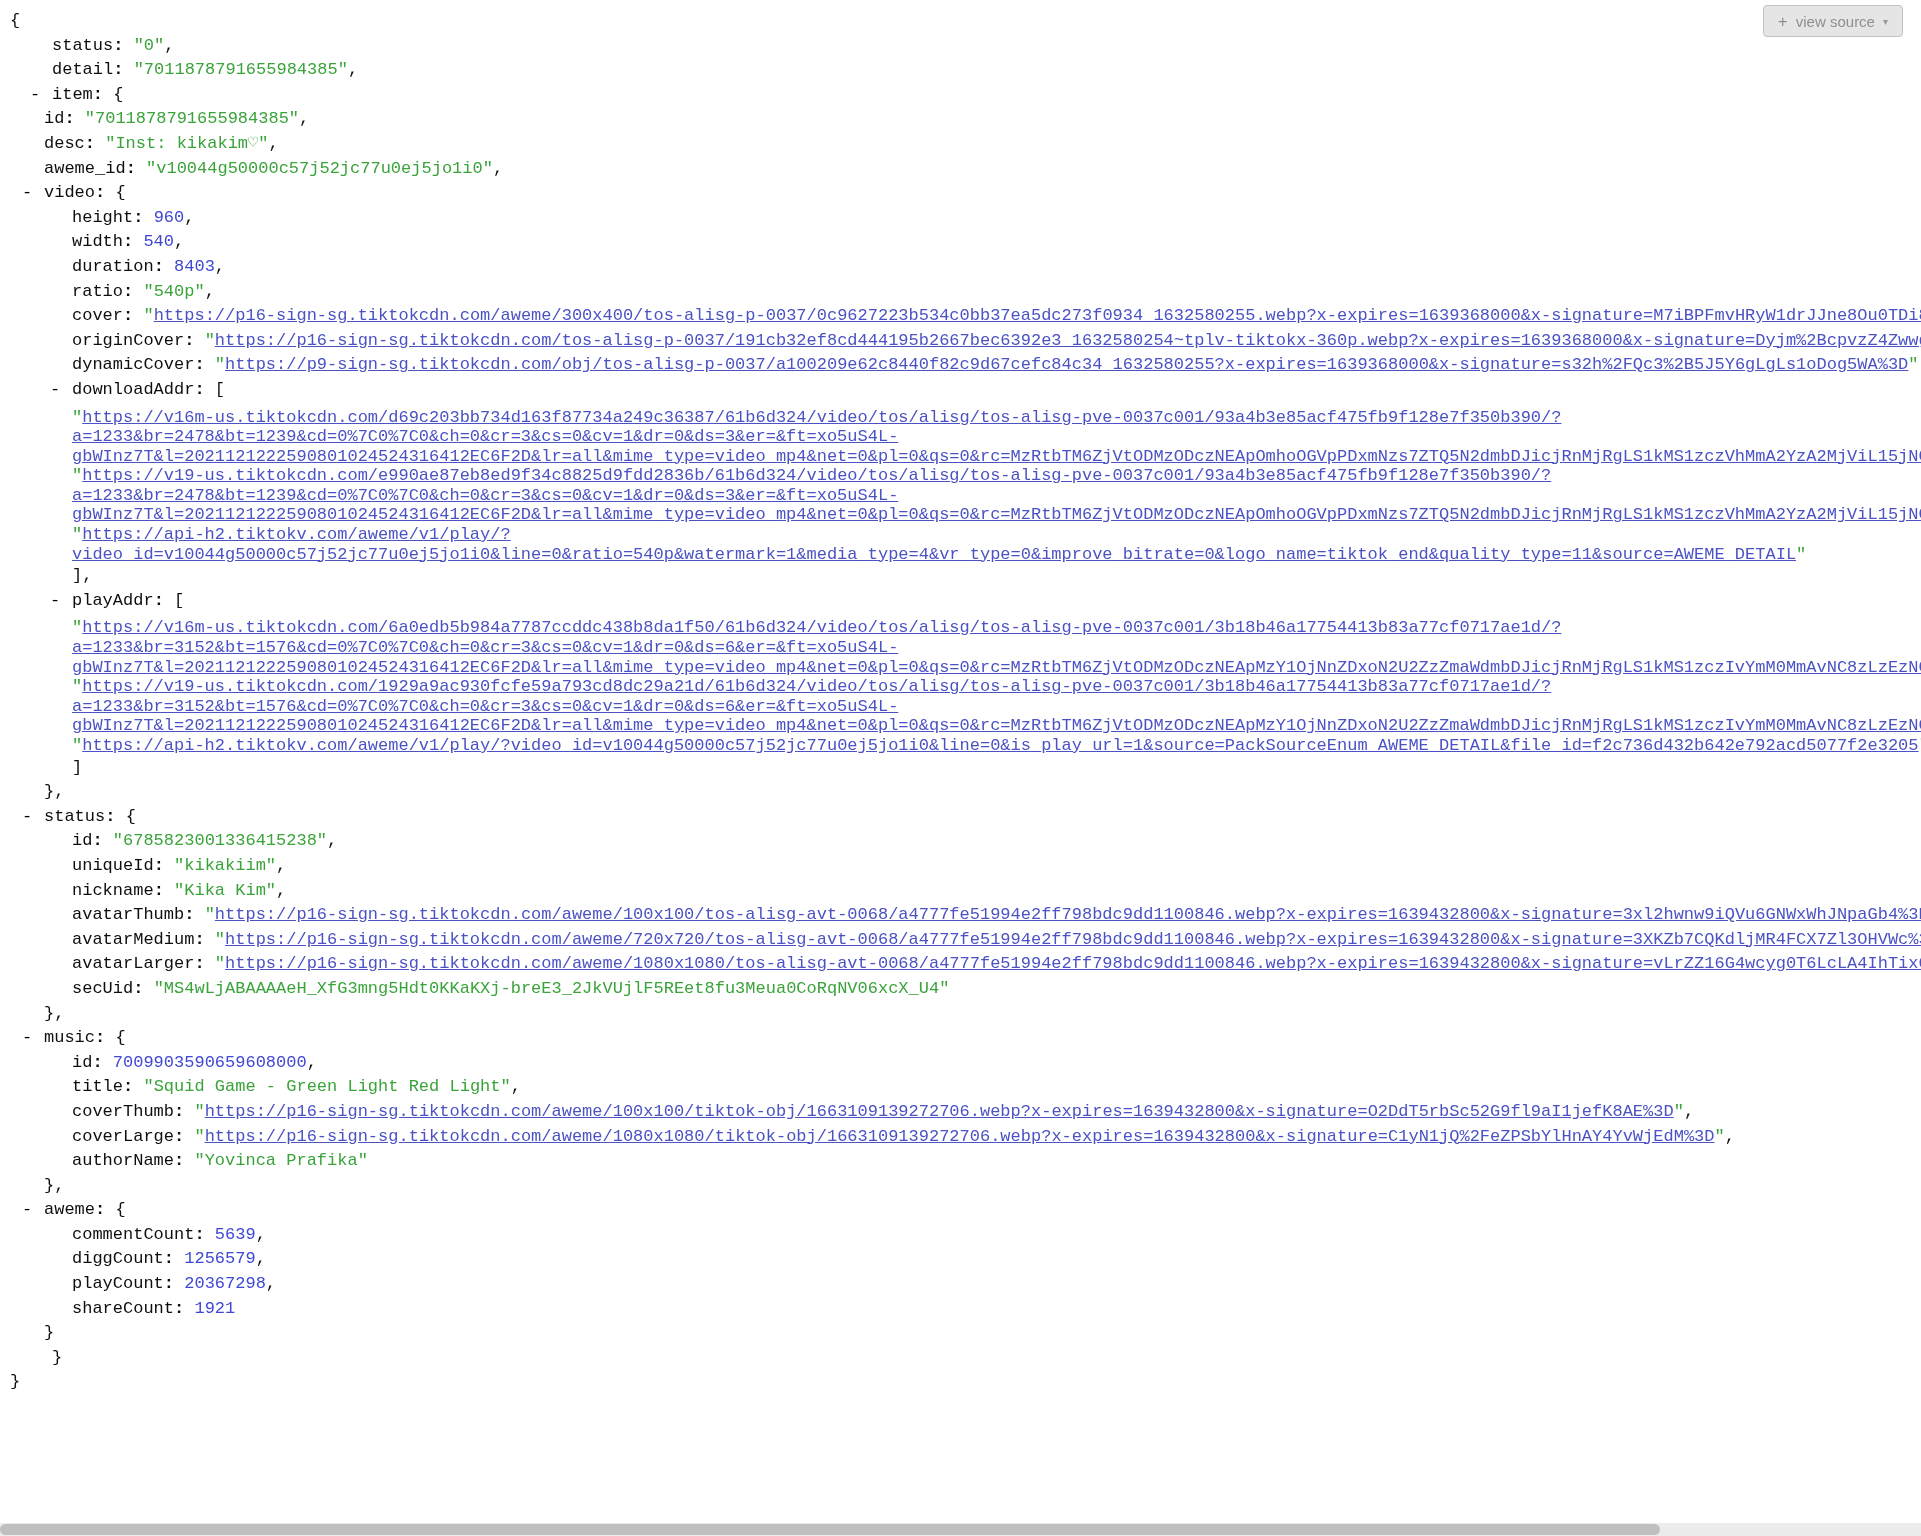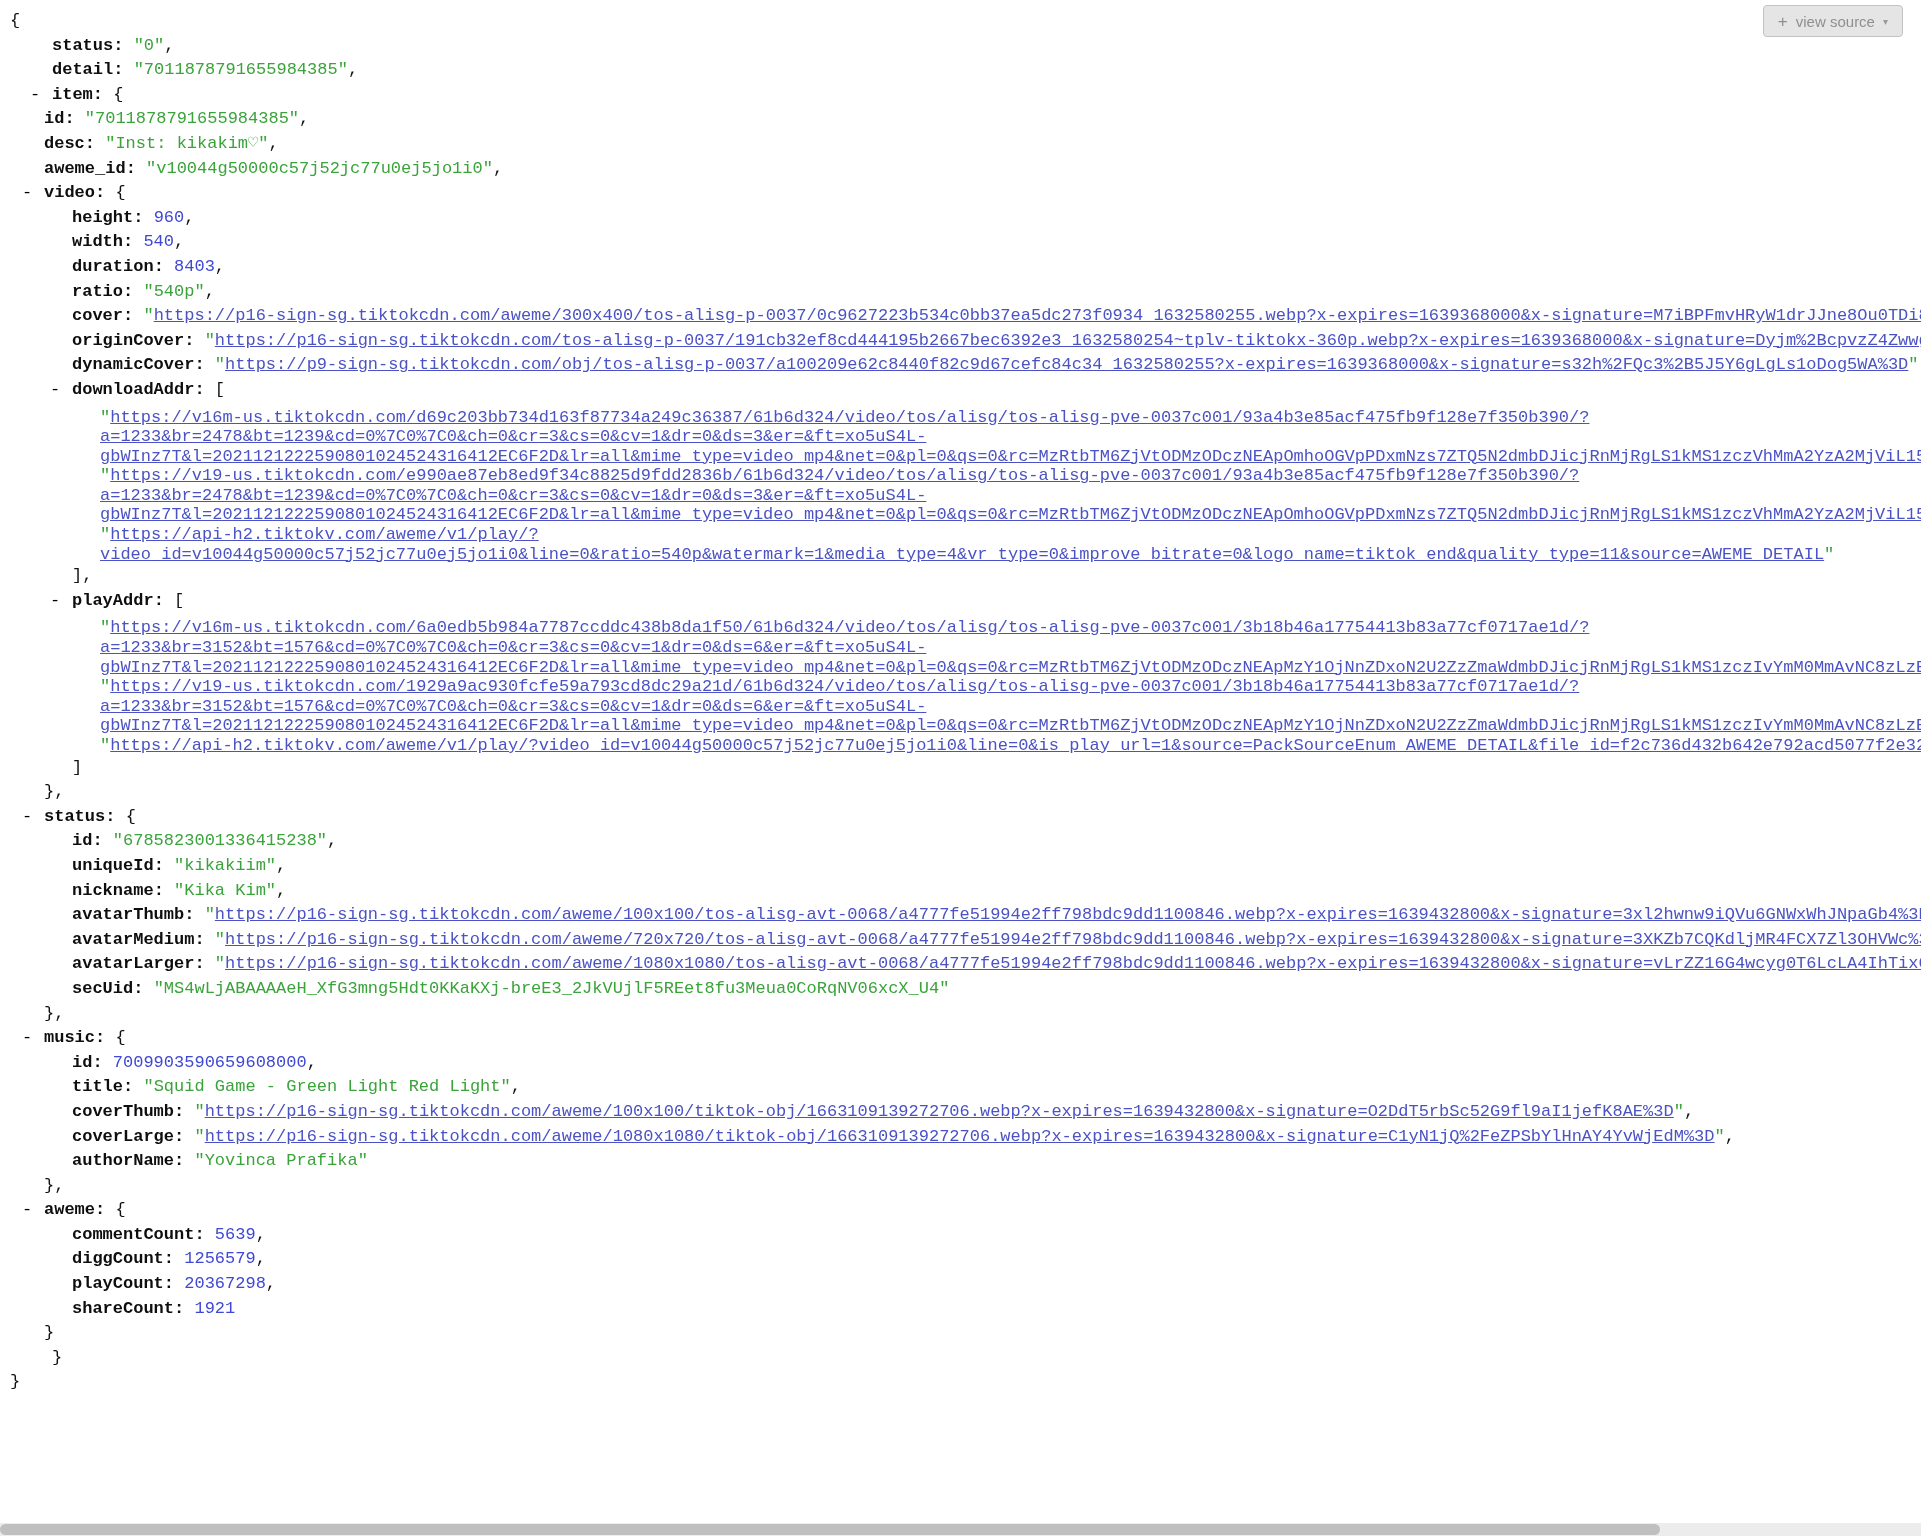--- a/index.html
+++ b/index.html
@@ -9,23 +9,23 @@
     font-size:17px;color:#111;
   }
   .doc{position:absolute;top:9px;left:0;width:1921px}
   .line{height:24.6px;line-height:24.6px;white-space:nowrap;position:relative}
   .seg{height:19.6px;line-height:19.6px}
   .gap-top{margin-top:5px}
   .l0{padding-left:10px}
   .l1{padding-left:52px}
   .l2{padding-left:44px}
   .l3{padding-left:72px}
-  .l4{padding-left:100px}
+  .l4{padding-left:72px}
   .dash{display:inline-block;width:22px;margin-left:-22px;color:#000;cursor:pointer}
-  .k{font-weight:700;color:#0e0e0e}
+  .k{font-weight:400;color:#0e0e0e}
   .k::after{content:": ";font-weight:700;color:#0e0e0e}
   .s{color:#3aa33a}
   .n{color:#3f48d4}
   .x{color:#9a9a9a}
   .u{color:#4a52c4;text-decoration:underline;cursor:pointer}
   .p{color:#111}
   .q::before{content:"\2033";color:#3aa33a;text-decoration:none;display:inline-block}
   .q::after{content:"\2033";color:#3aa33a;text-decoration:none;display:inline-block}
   .qo::before{content:"\2033";color:#3aa33a;text-decoration:none;display:inline-block}
   .qc::after{content:"\2033";color:#3aa33a;text-decoration:none;display:inline-block}

